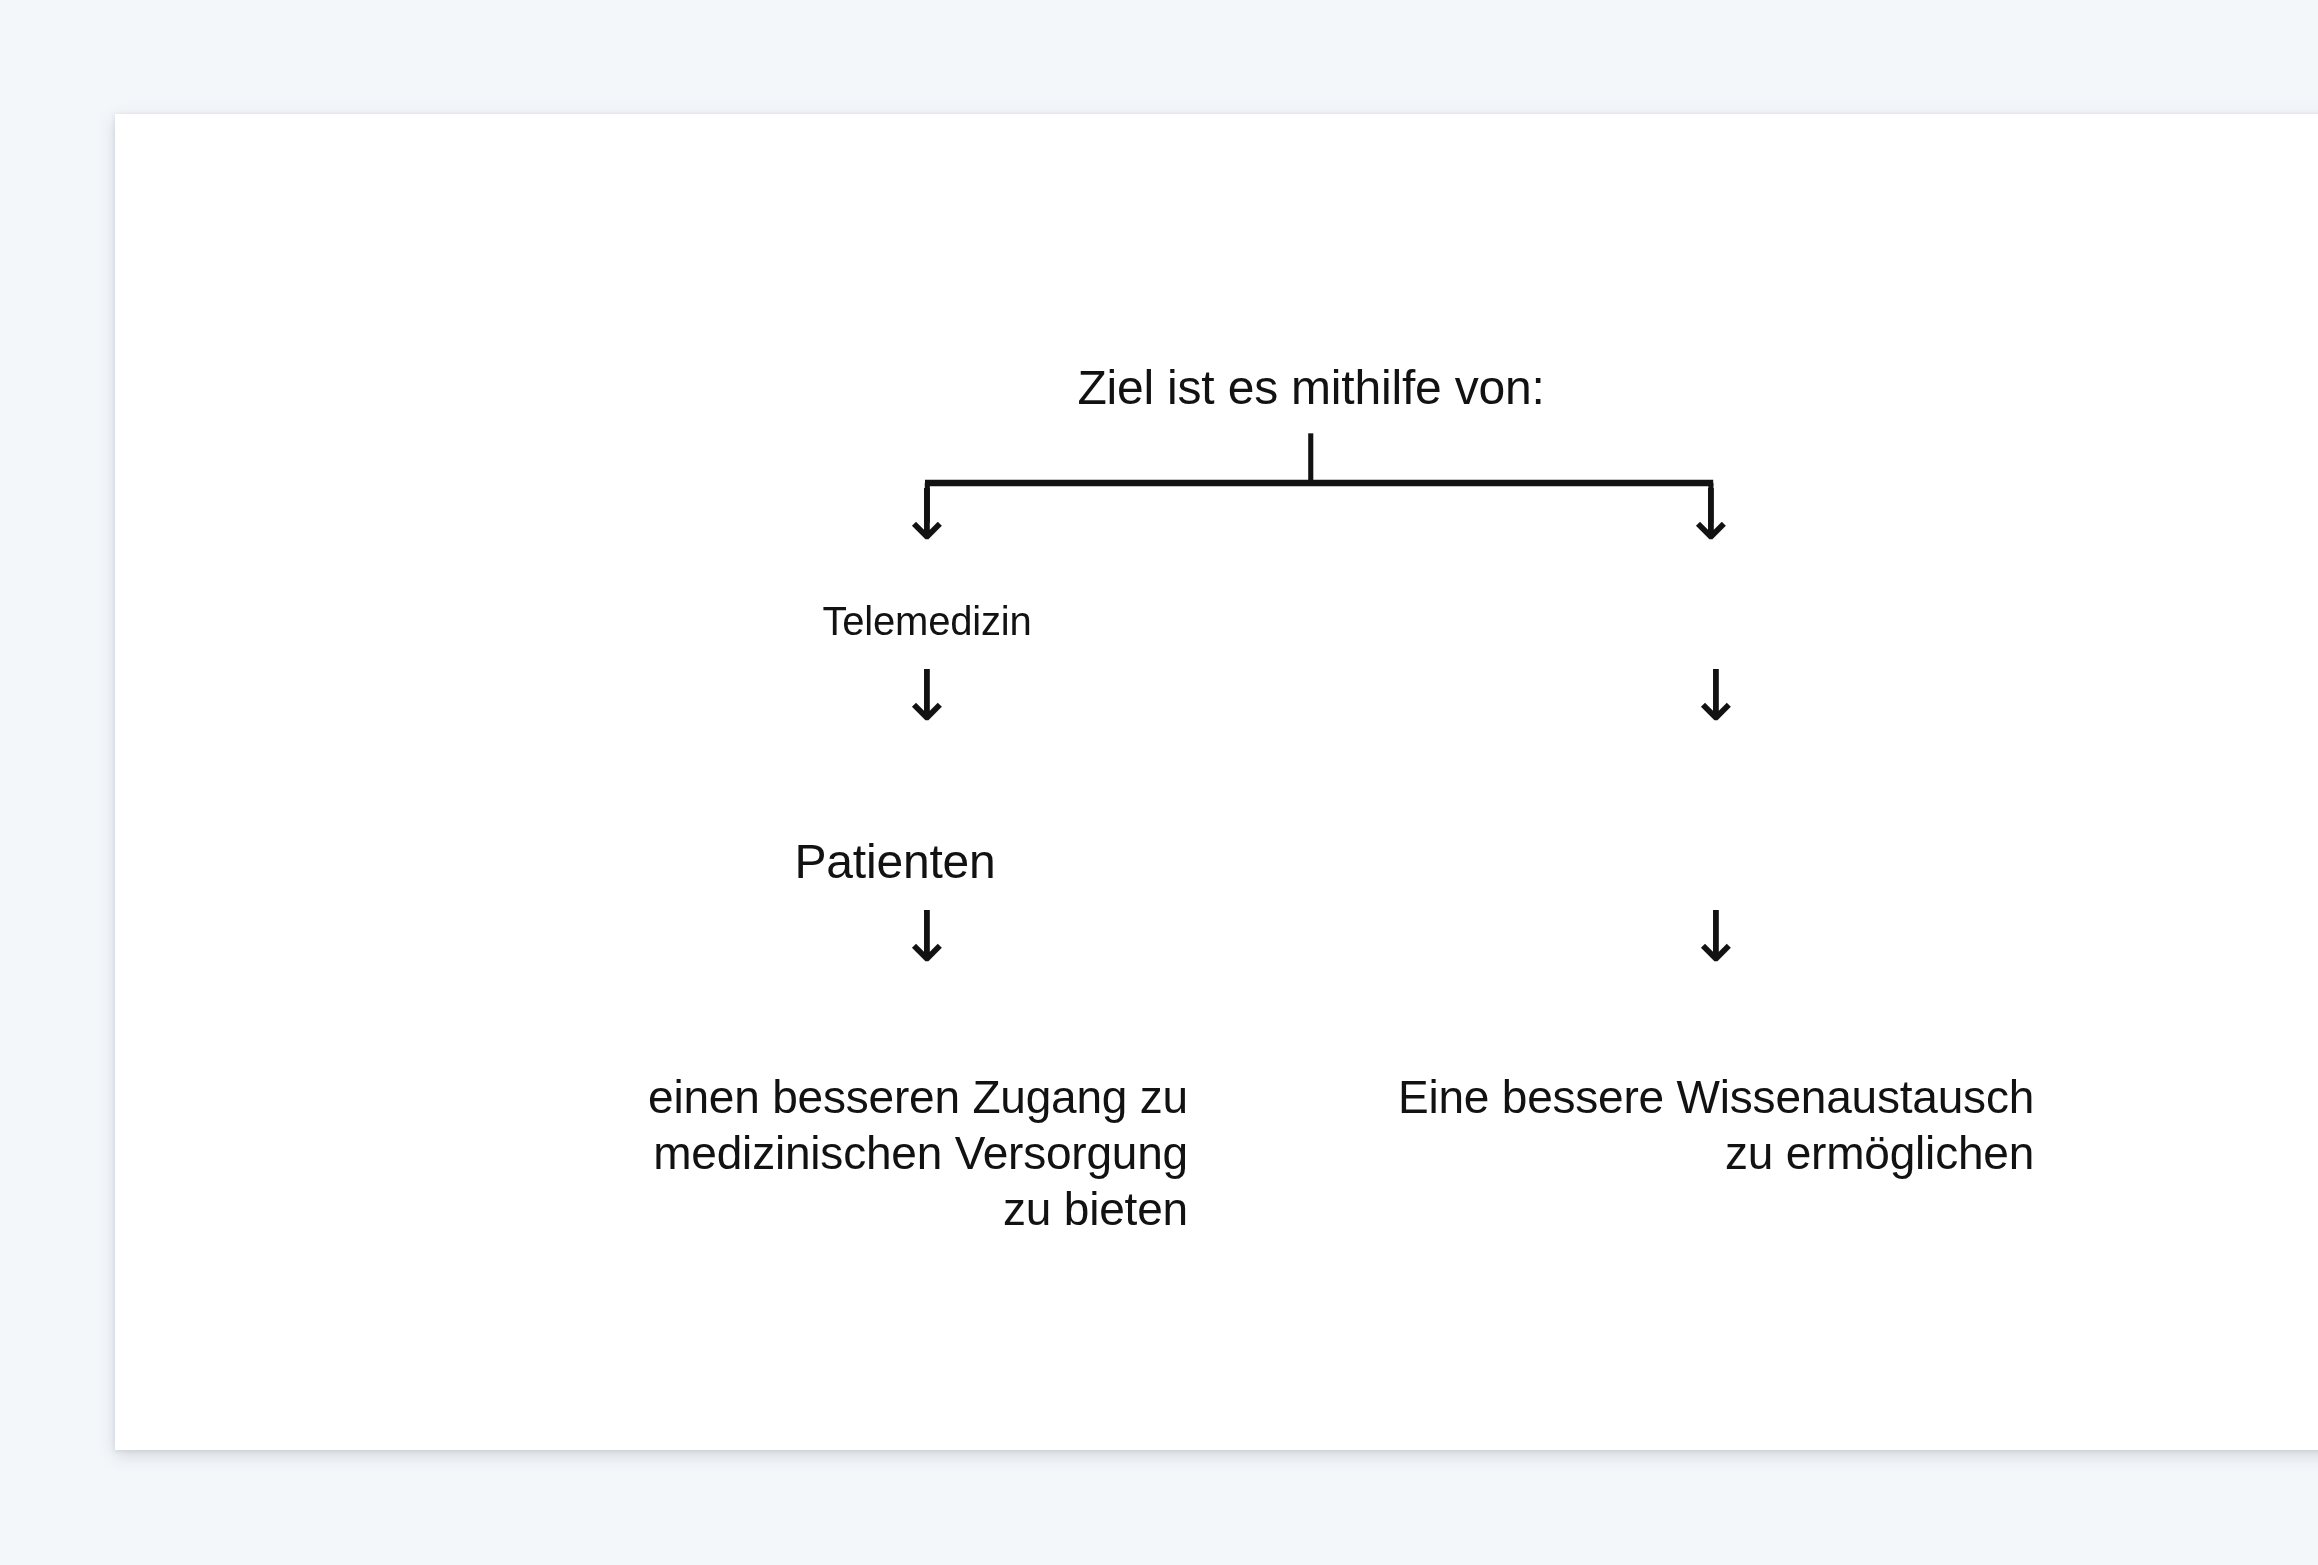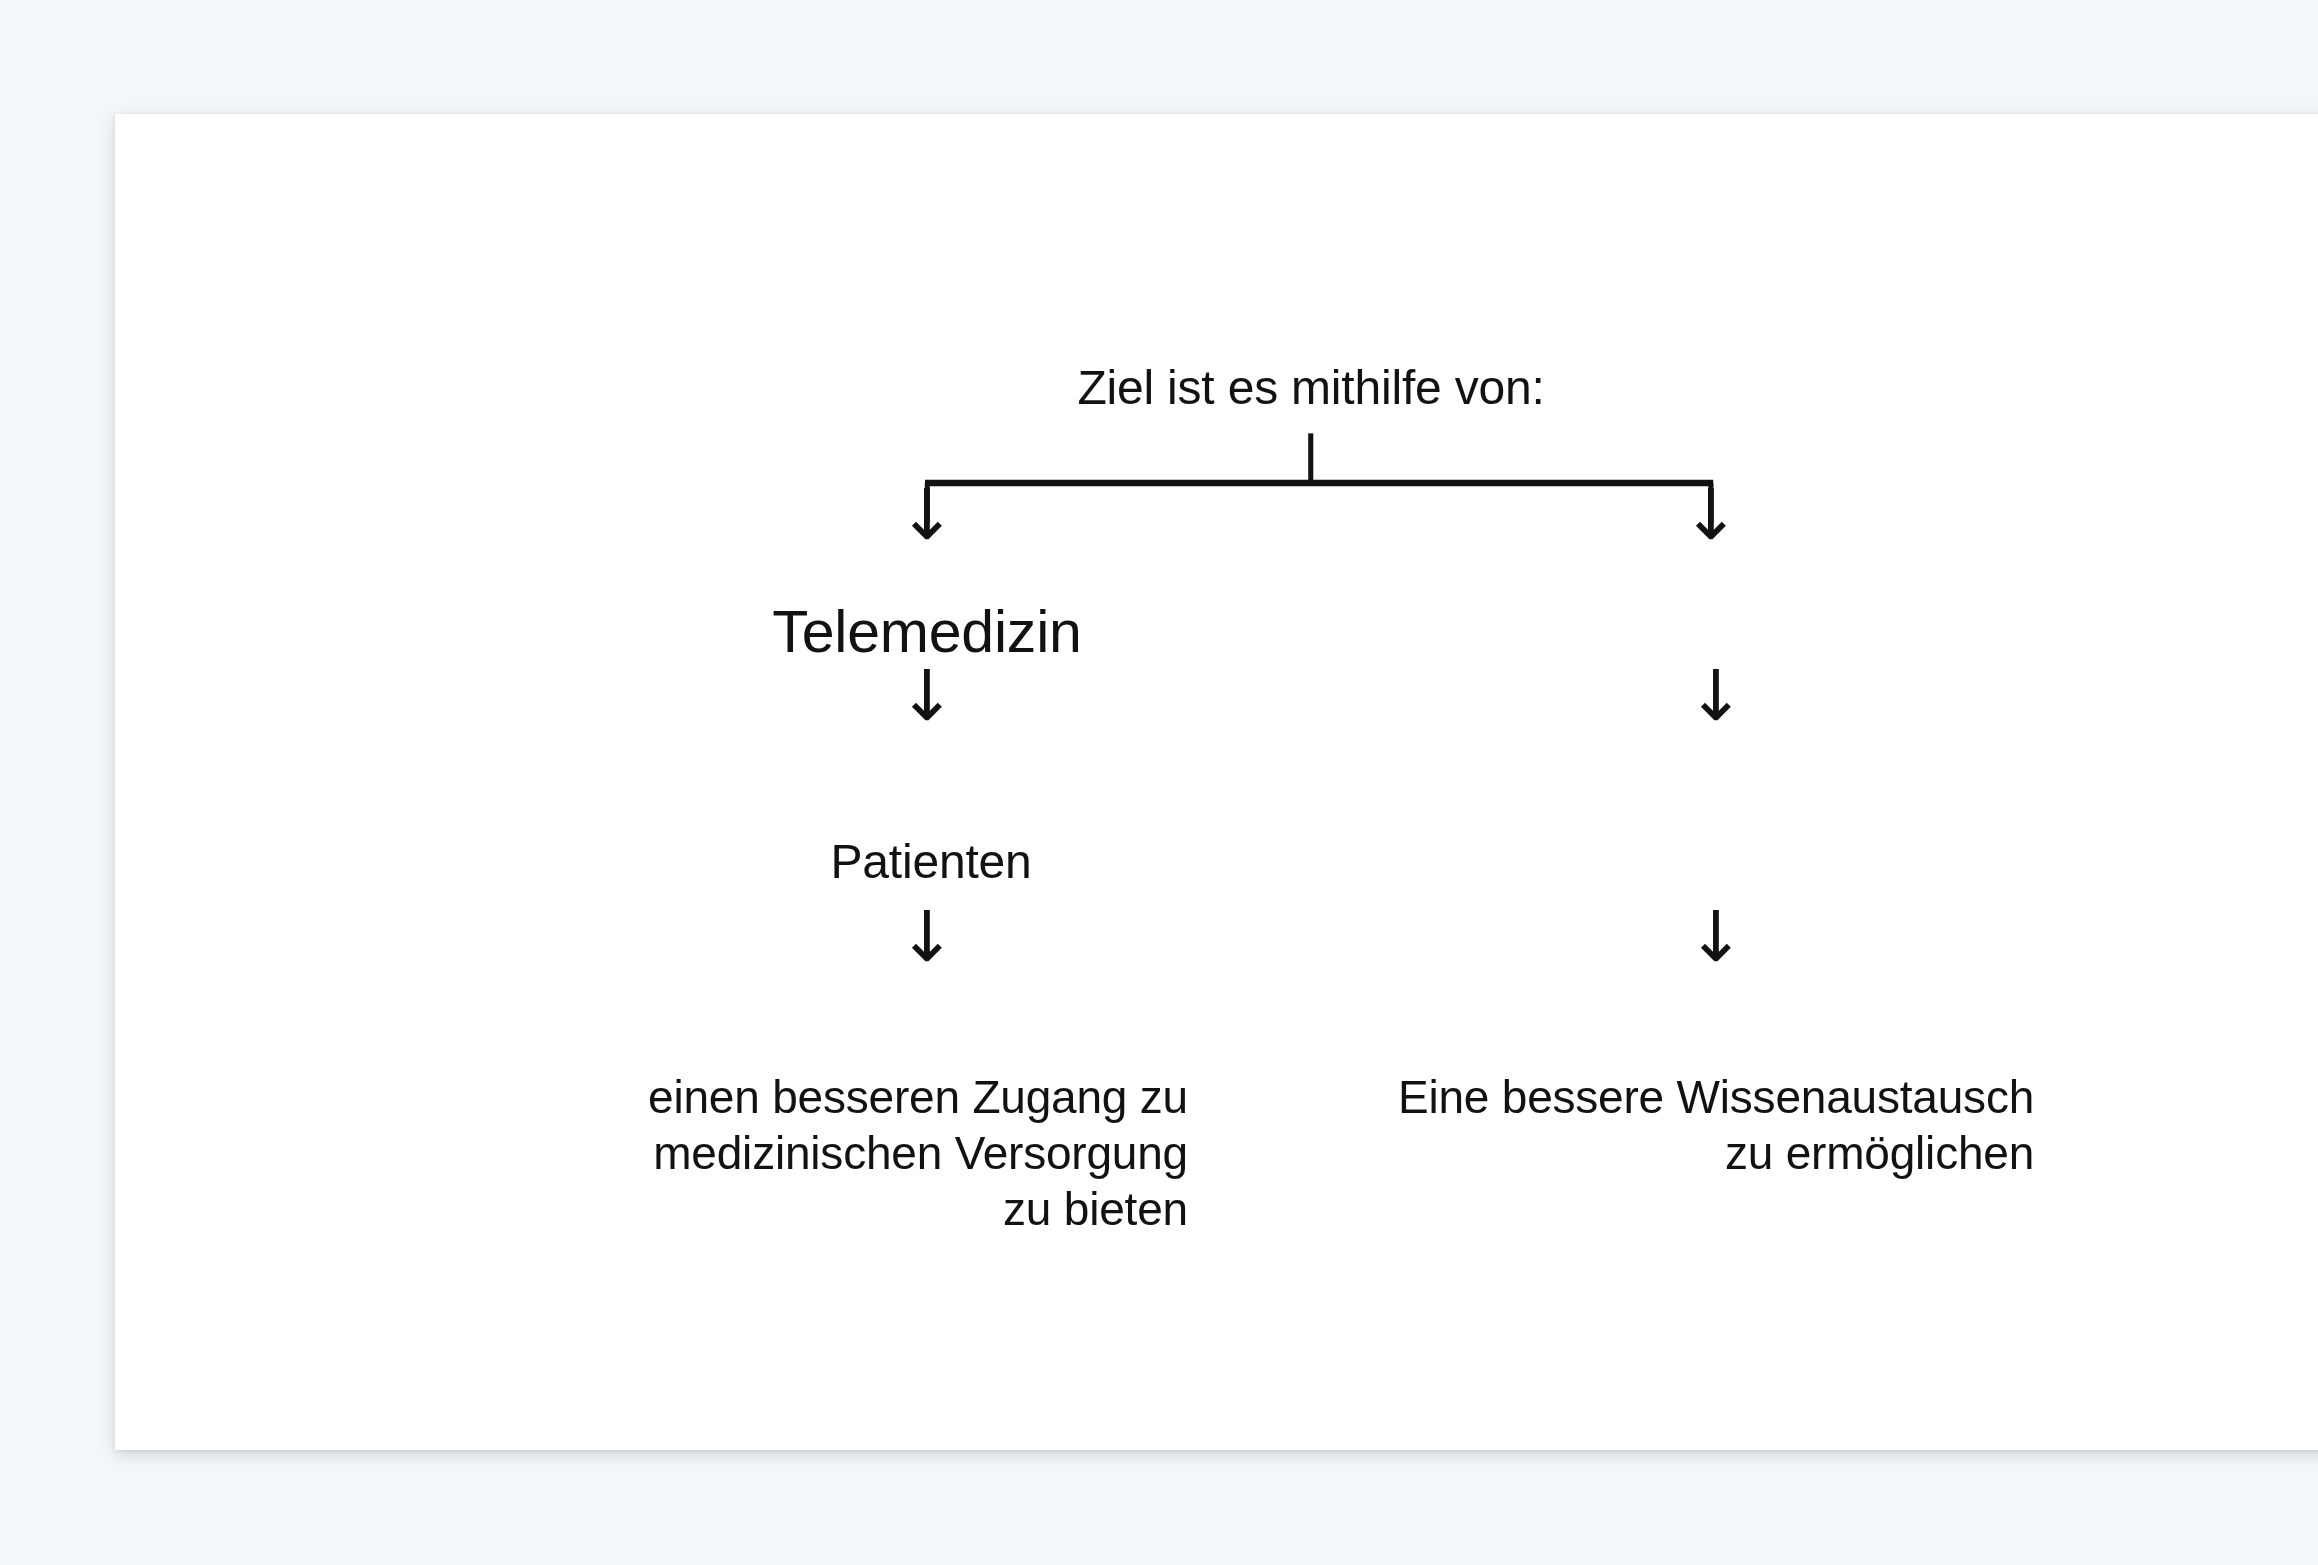--- a/index.html
+++ b/index.html
@@ -46,21 +46,21 @@
     letter-spacing: -0.2px;
     transform: translateX(-50%);
   }
 
   .node-root {
     font-size: 48px;
     top: 246px;
   }
 
   .node-level1 {
-    font-size: 59px;
+    font-size: 40px;
     top: 484px;
   }
 
   .node-level2 {
     font-size: 48px;
     top: 720px;
   }
 
   .node-level3 {
     font-size: 46px;
@@ -109,21 +109,21 @@
     <div class="node node-root" style="left:1196px;">Ziel ist es mithilfe von:</div>
 
     <div class="arrow" style="left:812px; top:366px;">↓</div>
     <div class="arrow" style="left:1596px; top:366px;">↓</div>
 
     <div class="node node-level1" style="left:812px;">Telemedizin</div>
 
     <div class="arrow" style="left:812px; top:547px;">↓</div>
     <div class="arrow" style="left:1601px; top:547px;">↓</div>
 
-    <div class="node node-level2" style="left:816px;">Patienten</div>
+    <div class="node node-level2" style="left:780px;">Patienten</div>
 
     <div class="arrow" style="left:812px; top:788px;">↓</div>
     <div class="arrow" style="left:1601px; top:788px;">↓</div>
 
     <div class="node node-level3" style="left:1601px;">Eine bessere Wissenaustausch
 zu ermöglichen</div>
     <div class="node node-level3" style="left:803px;">einen besseren Zugang zu
 medizinischen Versorgung
 zu bieten</div>
 

